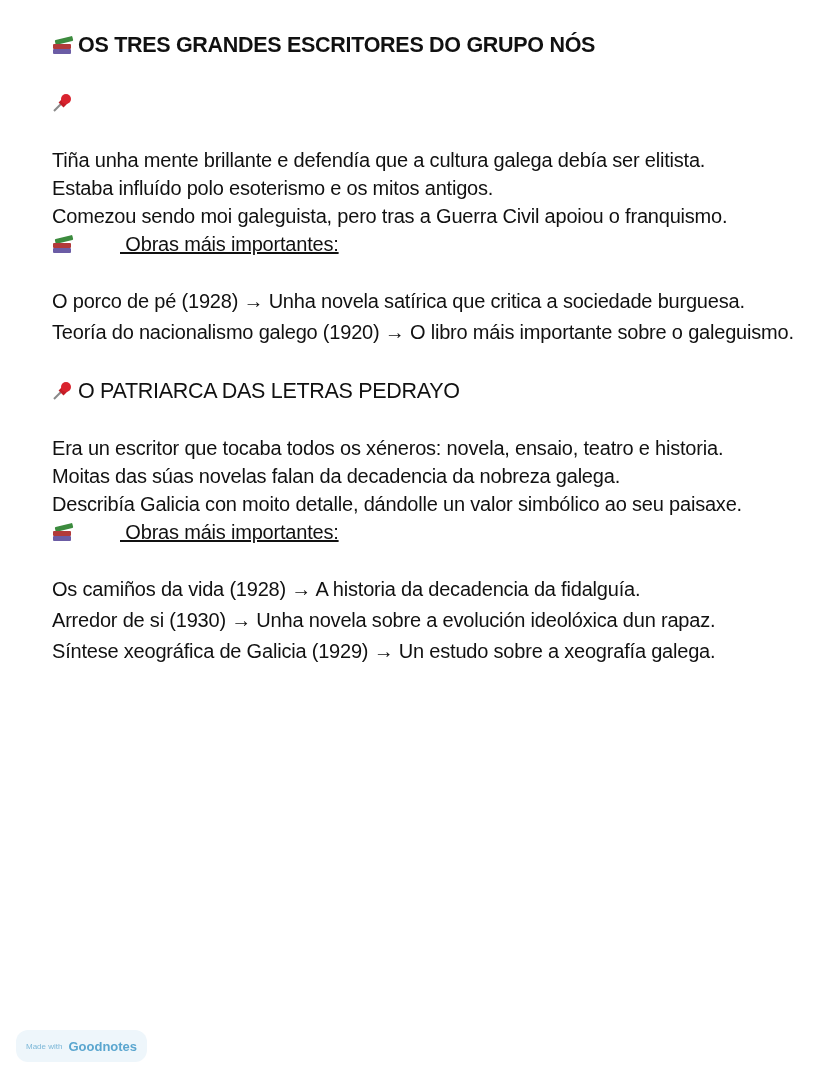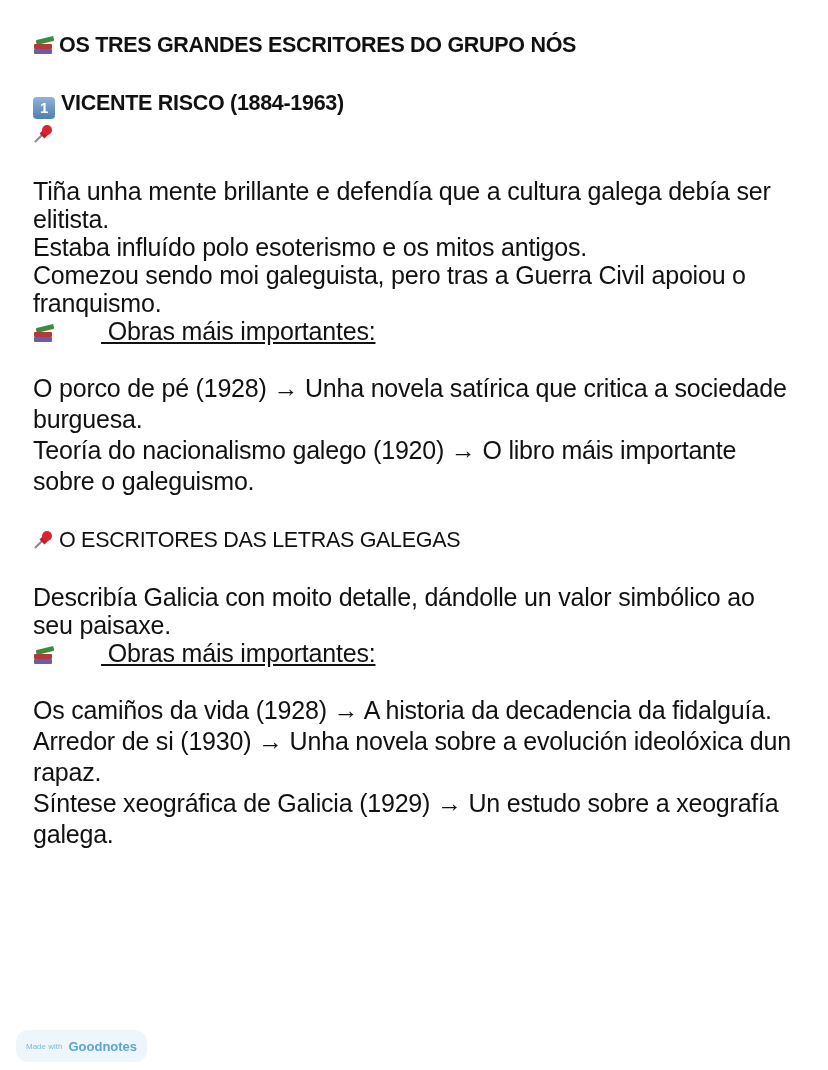--- a/index.html
+++ b/index.html
@@ -10,26 +10,26 @@
     body {
       width: 828px;
       height: 1070px;
       position: relative;
       overflow: hidden;
       font-family: "Liberation Sans", sans-serif;
       color: #111111;
     }
     .page {
       position: absolute;
-      left: 33px;
+      left: 52px;
       top: 30px;
       width: 760px;
     }
     .line {
-      font-size: 25px;
+      font-size: 20px;
       line-height: 28px;
       white-space: normal;
       letter-spacing: -0.2px;
     }
     .title {
       font-weight: bold;
       font-size: 21.5px;
       line-height: 30px;
       letter-spacing: -0.3px;
     }
@@ -119,23 +119,20 @@
 
 <div class="page">
 
   <div class="title">
     <span class="ico books"><span class="b1"></span><span class="b2"></span><span class="b3"></span></span><span>OS TRES GRANDES ESCRITORES DO GRUPO NÓS</span>
   </div>
 
   <div class="gap"></div>
 
   <div>
-    <div class="heading">
-      <span class="ico num">1</span><span>VICENTE RISCO (1884-1963)</span>
-    </div>
     <div class="subheading">
       <span class="ico pin"><span class="needle"></span><span class="body"></span><span class="head"></span></span>
     </div>
 
     <div class="gap"></div>
 
     <p class="line para">Tiña unha mente brillante e defendía que a cultura galega debía ser elitista.</p>
     <p class="line para">Estaba influído polo esoterismo e os mitos antigos.</p>
     <p class="line para">Comezou sendo moi galeguista, pero tras a Guerra Civil apoiou o franquismo.</p>
     <div class="line">
@@ -145,25 +142,27 @@
     <div class="gap"></div>
 
     <p class="line para" style="line-height:31px">O porco de pé (1928) → Unha novela satírica que critica a sociedade burguesa.</p>
     <p class="line para" style="line-height:31px">Teoría do nacionalismo galego (1920) → O libro máis importante sobre o galeguismo.</p>
   </div>
 
   <div class="gap"></div>
 
   <div>
     <div class="subheading">
-      <span class="ico pin"><span class="needle"></span><span class="body"></span><span class="head"></span></span><span>O ESCRITORES DAS LETRAS GALEGAS</span>
+      <span class="ico pin"><span class="needle"></span><span class="body"></span><span class="head"></span></span><span>O PATRIARCA DAS LETRAS PEDRAYO</span>
     </div>
 
     <div class="gap"></div>
 
+    <p class="line para">Era un escritor que tocaba todos os xéneros: novela, ensaio, teatro e historia.</p>
+    <p class="line para">Moitas das súas novelas falan da decadencia da nobreza galega.</p>
     <p class="line para">Describía Galicia con moito detalle, dándolle un valor simbólico ao seu paisaxe.</p>
     <div class="line">
       <span class="ico books" style="margin-right:0"><span class="b1"></span><span class="b2"></span><span class="b3"></span></span><span class="works-label"> Obras máis importantes:</span>
     </div>
 
     <div class="gap"></div>
 
     <p class="line para" style="line-height:31px">Os camiños da vida (1928) → A historia da decadencia da fidalguía.</p>
     <p class="line para" style="line-height:31px">Arredor de si (1930) → Unha novela sobre a evolución ideolóxica dun rapaz.</p>
     <p class="line para" style="line-height:31px">Síntese xeográfica de Galicia (1929) → Un estudo sobre a xeografía galega.</p>

